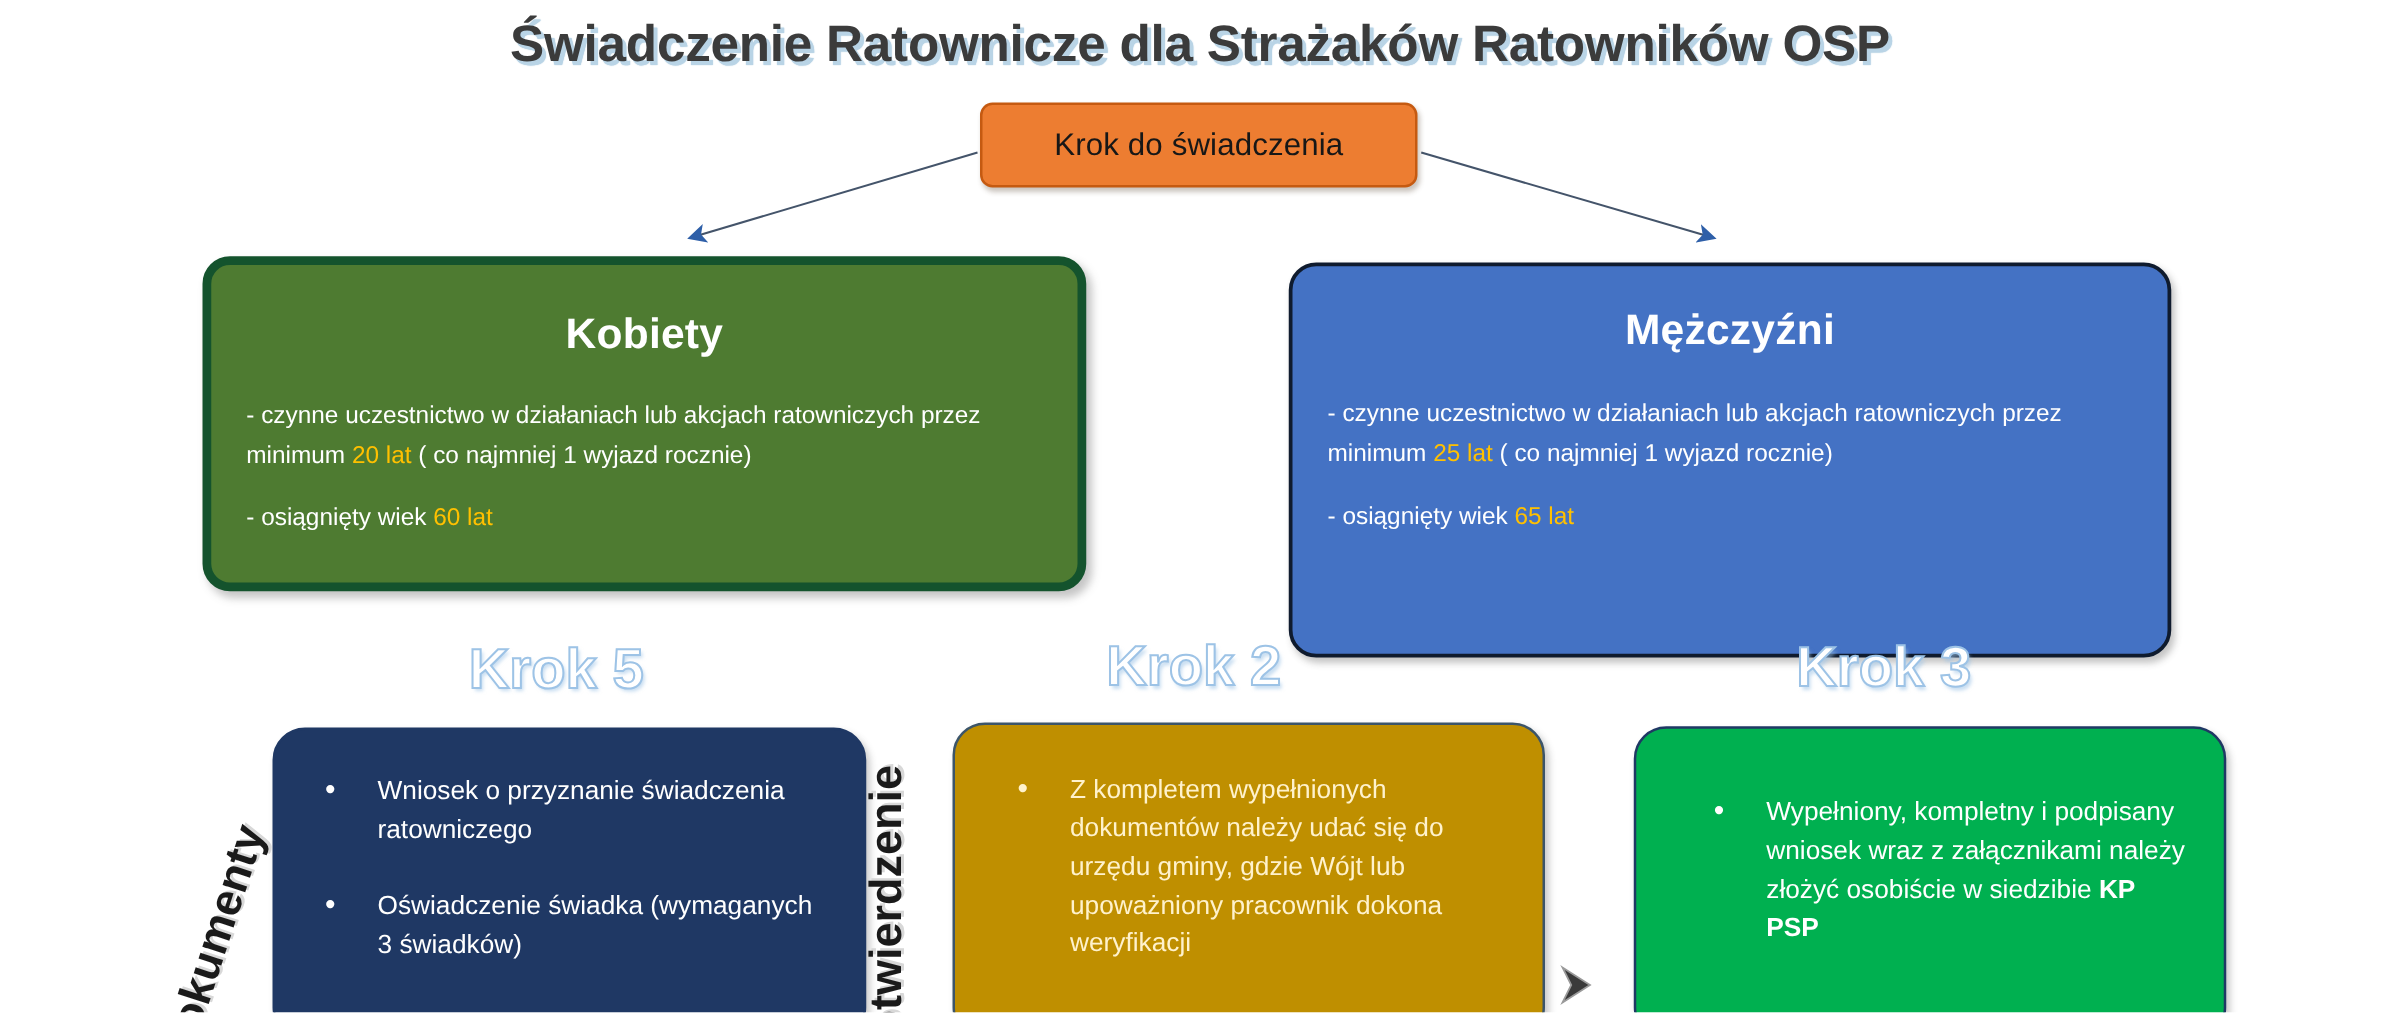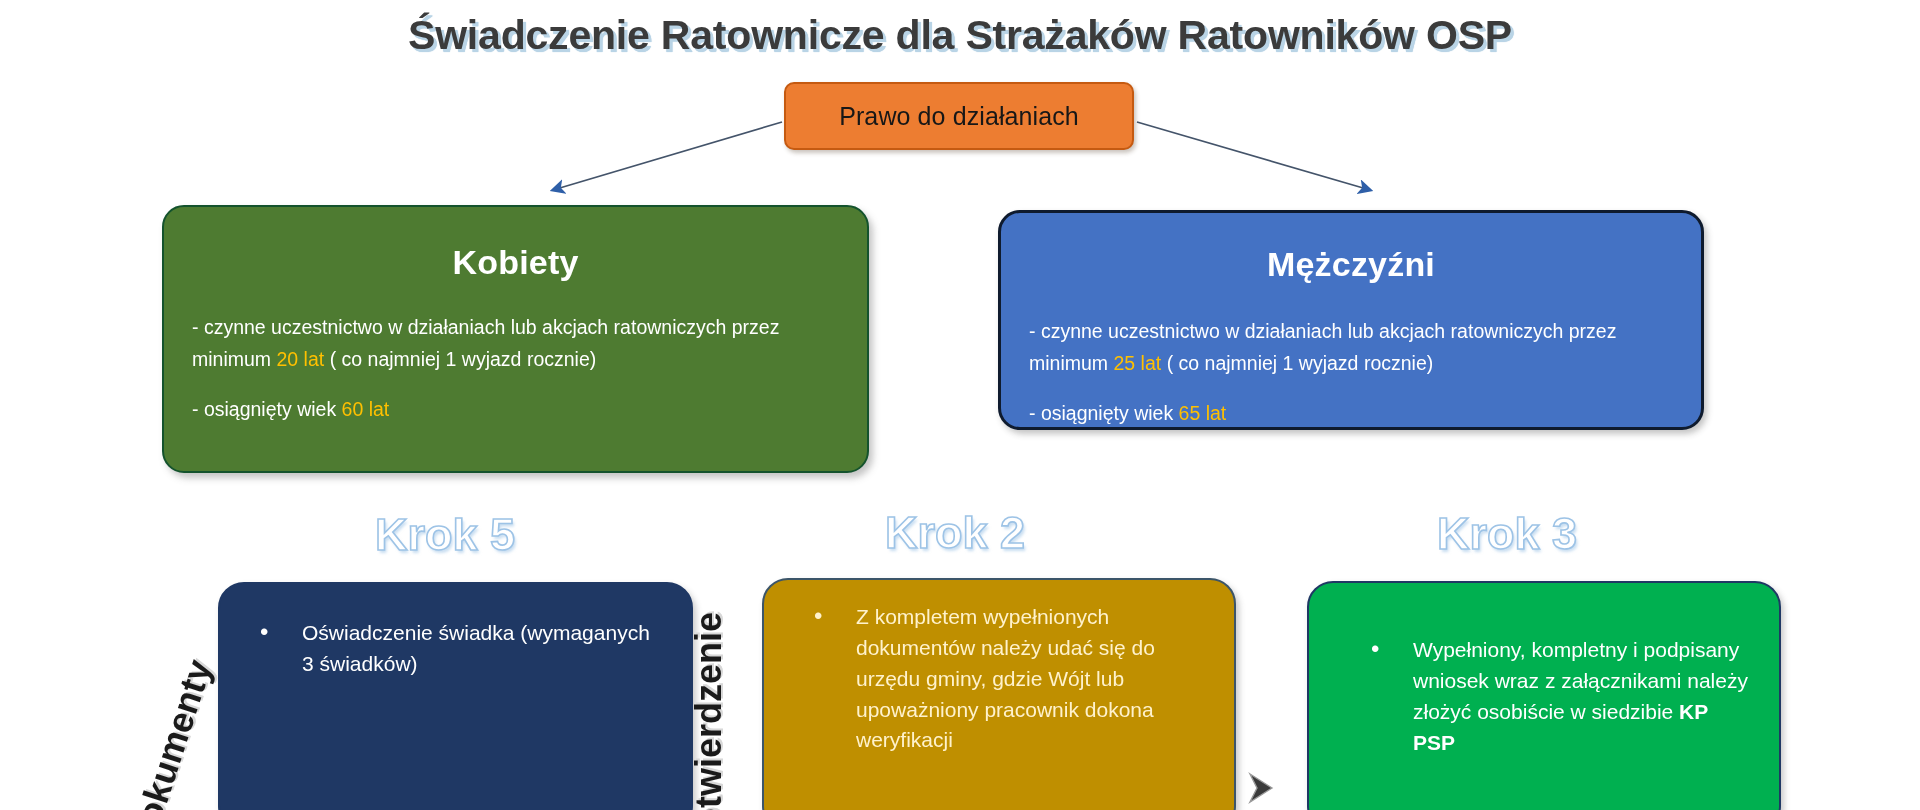--- a/index.html
+++ b/index.html
@@ -74,28 +74,28 @@
     box-sizing: border-box;
     border-radius: 22px;
     padding: 0 28px;
   }
   #card-women {
     left: 162px;
     top: 205px;
     width: 707px;
     height: 268px;
     background: #4E7B31;
-    border: 2px solid #14532d;
+    border: 7px solid #14532d;
     box-shadow: 4px 5px 7px rgba(90,90,90,0.35);
   }
   #card-men {
-    left: 998px;
+    left: 1031px;
     top: 210px;
     width: 706px;
-    height: 220px;
+    height: 316px;
     background: #4472C4;
     border: 3px solid #0F1B2E;
     box-shadow: 3px 4px 6px rgba(60,60,60,0.30);
   }
   .gender-heading {
     text-align: center;
     font-size: 34px;
     font-weight: bold;
     color: #ffffff;
     margin: 36px 0 0 0;
@@ -166,21 +166,21 @@
   }
   .step-list {
     margin: 0;
     padding: 0;
     list-style: none;
     color: #ffffff;
     font-size: 21px;
     line-height: 1.47;
   }
   #step-1 .step-list { padding: 34px 34px 0 40px; }
-  #step-2 .step-list { padding: 22px 26px 0 50px; }
+  #step-2 .step-list { padding: 37px 26px 0 50px; }
   #step-3 .step-list { padding: 52px 30px 0 62px; }
   .step-list li {
     position: relative;
     padding-left: 42px;
     margin-bottom: 30px;
   }
   #step-2 .step-list li,
   #step-3 .step-list li { margin-bottom: 14px; }
   .step-list li:last-child { margin-bottom: 0; }
   .step-list li::before {
@@ -237,21 +237,21 @@
     <defs>
       <marker id="ah" markerWidth="9" markerHeight="9" refX="7" refY="4.5" orient="auto" markerUnits="strokeWidth">
         <path d="M0,0 L9,4.5 L0,9 L2.2,4.5 Z" fill="#2E5FA8"></path>
       </marker>
     </defs>
     <line x1="782" y1="122" x2="553" y2="190" stroke="#44546A" stroke-width="1.7" marker-end="url(#ah)"></line>
     <line x1="1137" y1="122" x2="1370" y2="190" stroke="#44546A" stroke-width="1.7" marker-end="url(#ah)"></line>
   </svg>
 
   <div id="right-node">
-    <span class="node-label">Prawo do działaniach</span>
+    <span class="node-label">Krok do świadczenia</span>
   </div>
 
   <div id="card-women" class="gender-card">
     <div class="gender-heading">Kobiety</div>
     <div class="gender-body">
       <p>
         <span>- czynne uczestnictwo w działaniach lub akcjach ratowniczych przez minimum </span><span class="hl-years">20 lat</span><span> ( co najmniej 1 wyjazd rocznie)</span>
       </p>
       <p>
         <span>- osiągnięty wiek </span><span class="hl-years">60 lat</span><span></span>
@@ -271,20 +271,23 @@
     </div>
   </div>
 
   <div id="krok-1" class="krok-label">Krok 5</div>
   <div id="krok-2" class="krok-label">Krok 2</div>
   <div id="krok-3" class="krok-label">Krok 3</div>
 
   <div id="step-1" class="step-card">
     <ul class="step-list">
       <li>
+        <span>Wniosek o przyznanie świadczenia ratowniczego</span>
+      </li>
+      <li>
         <span>Oświadczenie świadka (wymaganych 3 świadków)</span>
       </li>
     </ul>
   </div>
 
   <div id="step-2" class="step-card">
     <ul class="step-list">
       <li>
         <span>Z kompletem wypełnionych dokumentów należy udać się do urzędu gminy, gdzie Wójt lub upoważniony pracownik dokona weryfikacji</span>
       </li>

